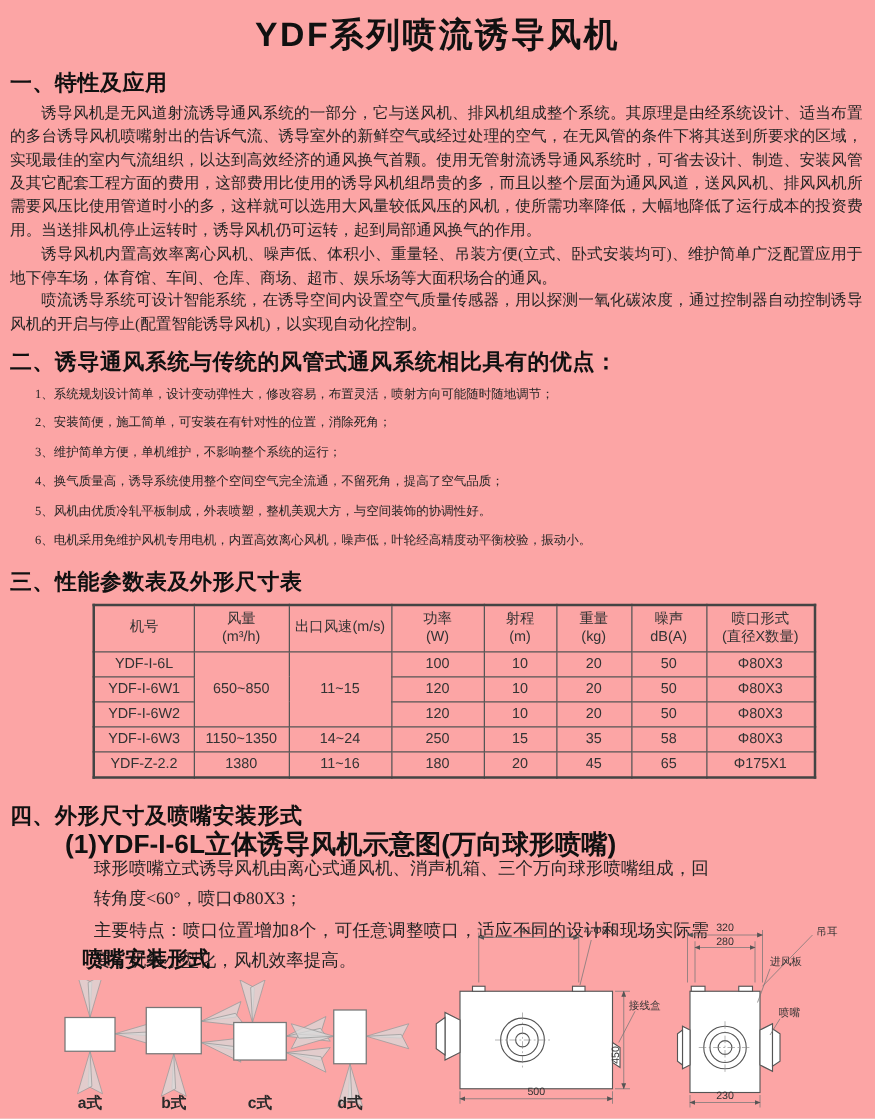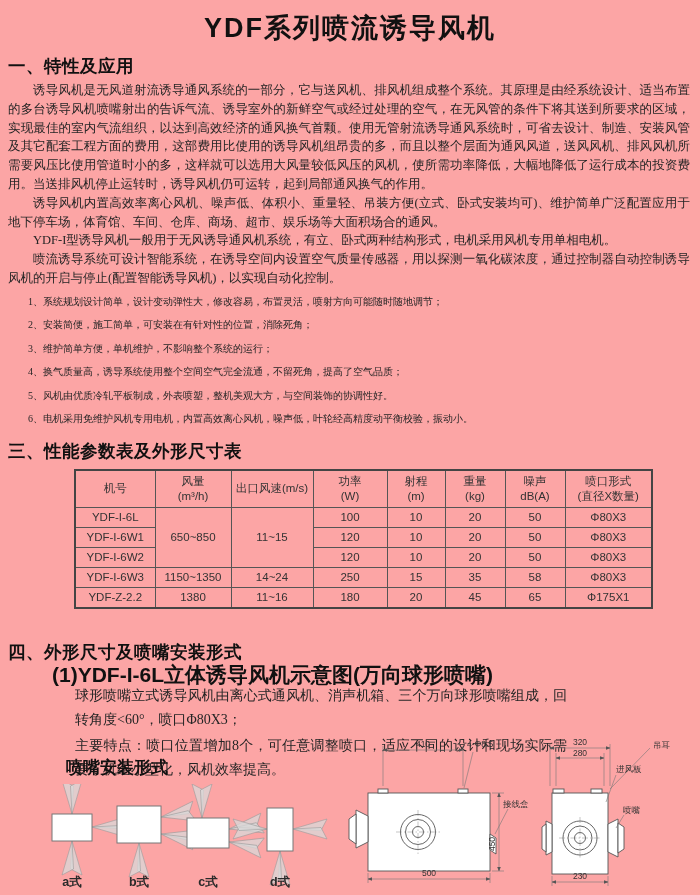--- a/index.html
+++ b/index.html
@@ -61,23 +61,23 @@
 </head>
 <body>
 
 <div class="page">
 
   <div class="doc-title">YDF系列喷流诱导风机</div>
 
   <div class="sec-h">一、特性及应用</div>
   <p class="para">诱导风机是无风道射流诱导通风系统的一部分，它与送风机、排风机组成整个系统。其原理是由经系统设计、适当布置的多台诱导风机喷嘴射出的告诉气流、诱导室外的新鲜空气或经过处理的空气，在无风管的条件下将其送到所要求的区域，实现最佳的室内气流组织，以达到高效经济的通风换气首颗。使用无管射流诱导通风系统时，可省去设计、制造、安装风管及其它配套工程方面的费用，这部费用比使用的诱导风机组昂贵的多，而且以整个层面为通风风道，送风风机、排风风机所需要风压比使用管道时小的多，这样就可以选用大风量较低风压的风机，使所需功率降低，大幅地降低了运行成本的投资费用。当送排风机停止运转时，诱导风机仍可运转，起到局部通风换气的作用。</p>
   <p class="para">诱导风机内置高效率离心风机、噪声低、体积小、重量轻、吊装方便(立式、卧式安装均可)、维护简单广泛配置应用于地下停车场，体育馆、车间、仓库、商场、超市、娱乐场等大面积场合的通风。</p>
-  <p class="para">YDF-I型诱导风机一般用于无风诱导通风机系统，有立、卧式两种结构形式，电机采用风机专用单相电机。</p>
   <p class="para">喷流诱导系统可设计智能系统，在诱导空间内设置空气质量传感器，用以探测一氧化碳浓度，通过控制器自动控制诱导风机的开启与停止(配置智能诱导风机)，以实现自动化控制。</p>
 
+  <div class="sec-h">二、诱导通风系统与传统的风管式通风系统相比具有的优点：</div>
   <div class="adv-list">
     <div class="adv-item">1、系统规划设计简单，设计变动弹性大，修改容易，布置灵活，喷射方向可能随时随地调节；</div>
     <div class="adv-item">2、安装简便，施工简单，可安装在有针对性的位置，消除死角；</div>
     <div class="adv-item">3、维护简单方便，单机维护，不影响整个系统的运行；</div>
     <div class="adv-item">4、换气质量高，诱导系统使用整个空间空气完全流通，不留死角，提高了空气品质；</div>
     <div class="adv-item">5、风机由优质冷轧平板制成，外表喷塑，整机美观大方，与空间装饰的协调性好。</div>
     <div class="adv-item">6、电机采用免维护风机专用电机，内置高效离心风机，噪声低，叶轮经高精度动平衡校验，振动小。</div>
   </div>
 
   <div class="sec-h">三、性能参数表及外形尺寸表</div>

